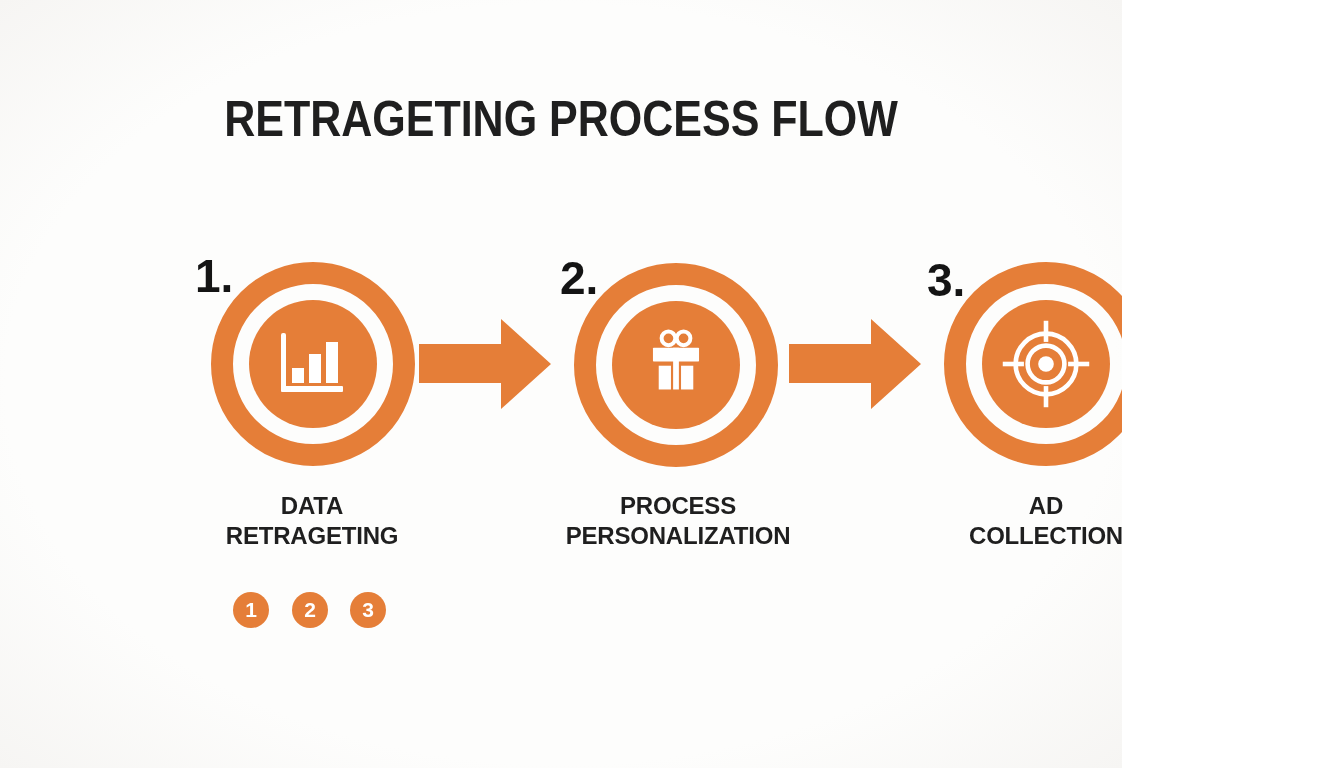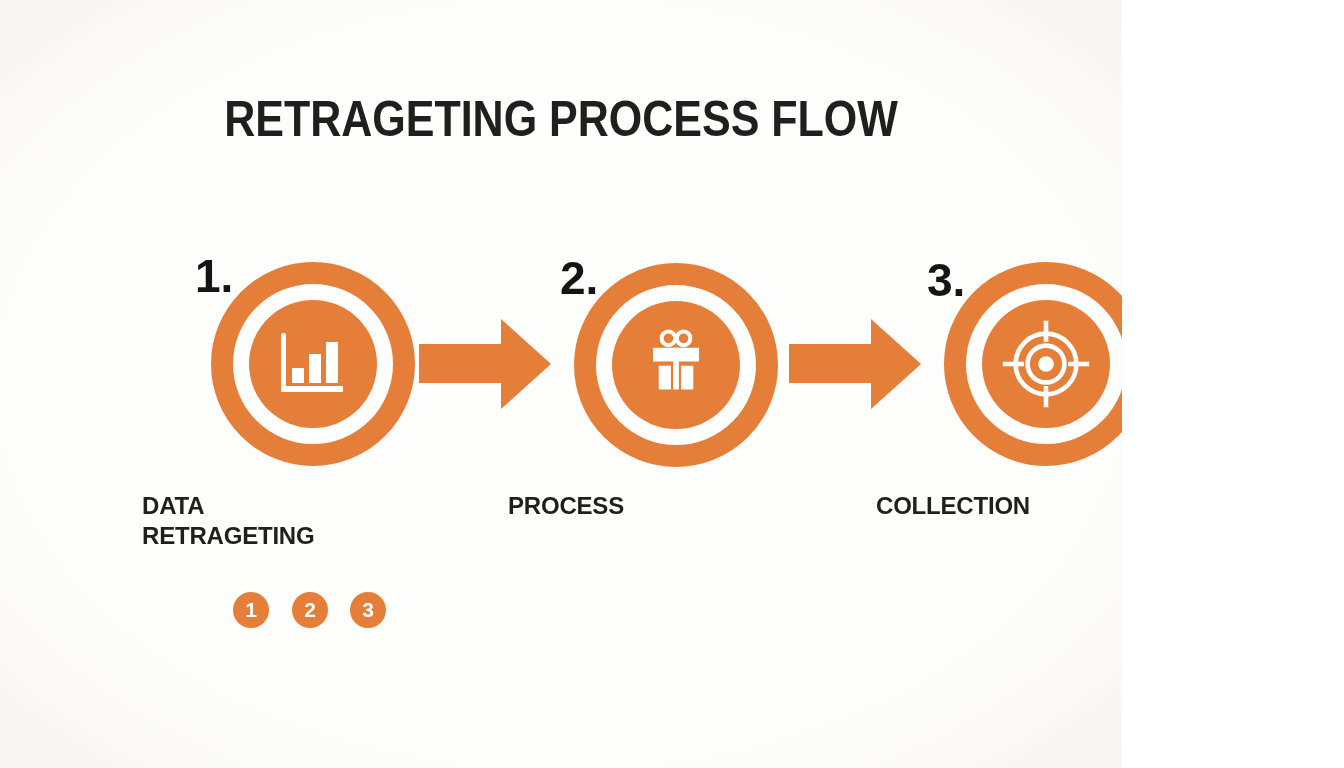--- a/index.html
+++ b/index.html
@@ -57,20 +57,21 @@
     display: flex;
     align-items: center;
     justify-content: center;
   }
   .ring-inner svg { color: var(--icon_white); display: block; }
   .flow-arrow { position: absolute; color: var(--orange); }
   .step-label {
     position: absolute;
     width: 340px;
     top: 491px;
+    text-align: center;
     font-size: 24px;
     font-weight: bold;
     letter-spacing: -0.2px;
     line-height: 30px;
     color: var(--text);
   }
   .badge {
     position: absolute;
     top: 592px;
     width: 36px;
@@ -147,22 +148,24 @@
       </span>
     </div>
   </div>
 
   <div class="step-label" style="left:142px;">
     <div>DATA</div>
     <div>RETRAGETING</div>
   </div>
   <div class="step-label" style="left:508px;">
     <div>PROCESS</div>
+    <div>PERSONALIZATION</div>
   </div>
   <div class="step-label" style="left:876px;">
+    <div>AD</div>
     <div>COLLECTION</div>
   </div>
 
   <div class="badge" style="left:233px;">1</div>
   <div class="badge" style="left:292px;">2</div>
   <div class="badge" style="left:350px;">3</div>
 
 </div>
 
 </body></html>

